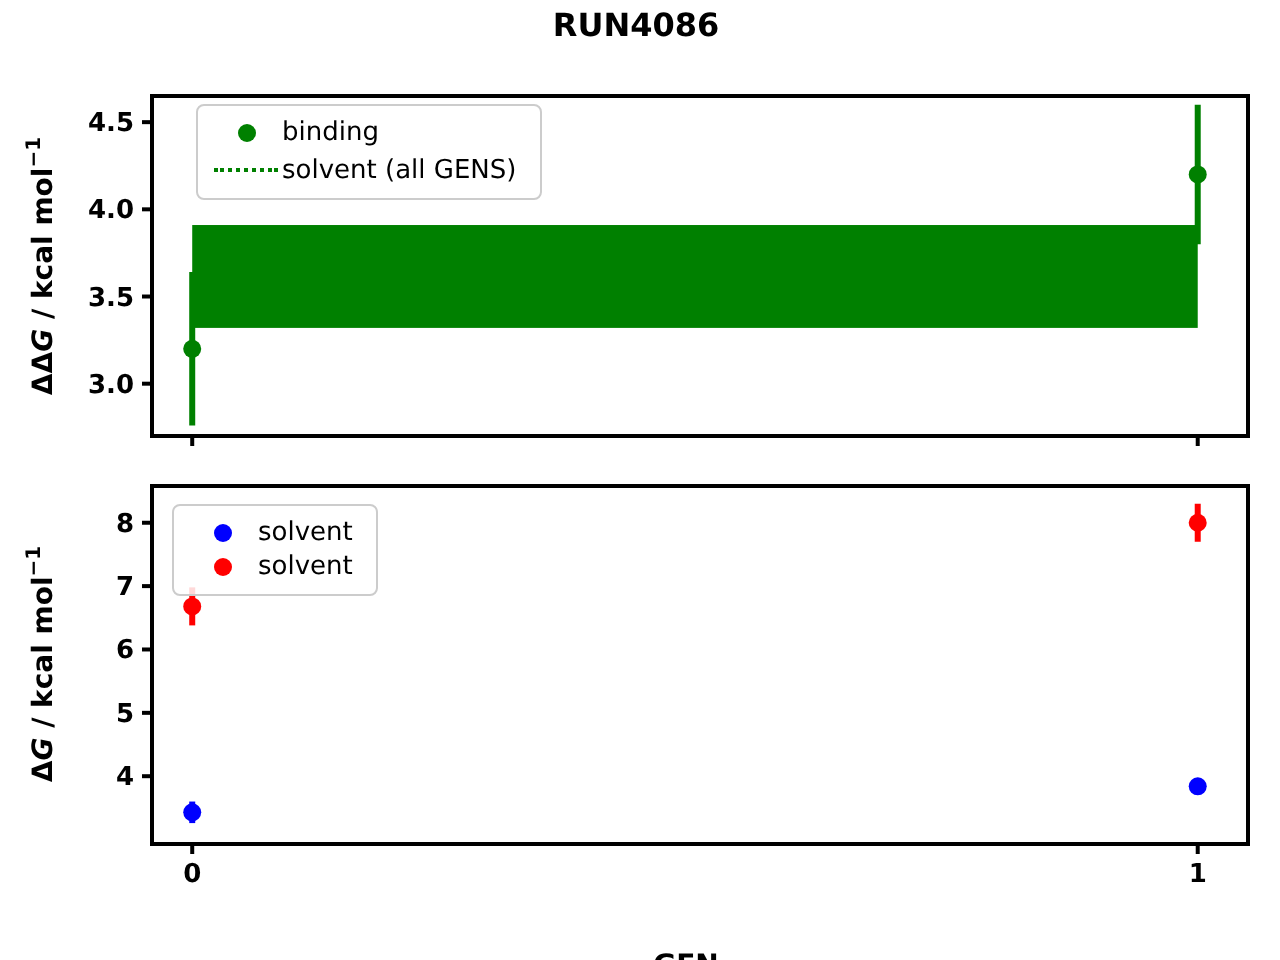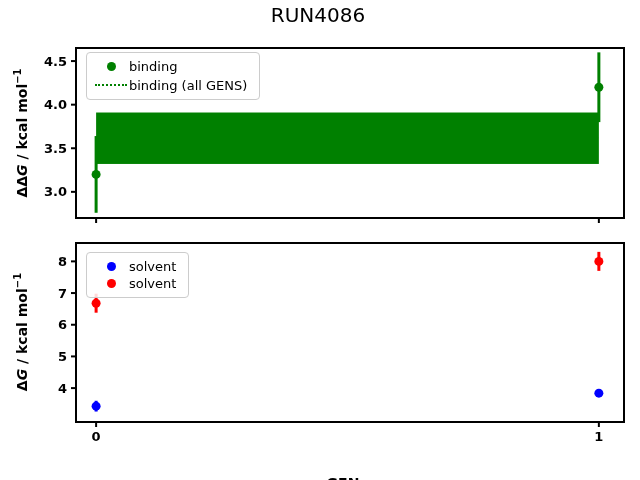--- a/index.html
+++ b/index.html
@@ -3,21 +3,21 @@
 <meta charset="utf-8">
 <style>
   html,body{margin:0;padding:0;background:#ffffff;}
   .fig{
     position:relative;width:640px;height:480px;background:#ffffff;
     font-family:"DejaVu Sans","Liberation Sans",sans-serif;color:#000;
     overflow:hidden;
   }
   .fig-title{
     position:absolute;left:0;top:3px;width:636px;text-align:center;
-    font-size:20px;font-weight:normal;
+    font-size:16px;font-weight:bold;
   }
   #plot-svg{position:absolute;left:0;top:0;}
   .ylabel{
     position:absolute;white-space:nowrap;font-size:14px;font-weight:bold;
     transform:translate(-50%,-50%) rotate(-90deg);
   }
   .ylabel sup{font-size:10px;}
   .ylabel i{font-style:italic;}
   .xlabel{
     position:absolute;white-space:nowrap;font-size:14px;font-weight:bold;
@@ -90,32 +90,32 @@
   <div class="ylabel" style="left:21px;top:133px;">
     <span>ΔΔ</span><i>G</i><span> / kcal mol</span><sup>−1</sup>
   </div>
 
   <div class="ylabel" style="left:21px;top:332px;">
     <span>Δ</span><i>G</i><span> / kcal mol</span><sup>−1</sup>
   </div>
 
   <div class="xlabel" style="left:343px;top:451px;">GEN</div>
 
-  <div class="legend" style="left:86px;top:52px;height:48px;">
+  <div class="legend" style="left:98px;top:52px;height:48px;">
     <div class="legend-row">
       <span class="lg-marker-slot">
           <span class="lg-dot" style="--c: #008000;"></span>
         </span>
       <span class="lg-label">binding</span>
     </div>
     <div class="legend-row">
       <span class="lg-marker-slot">
           <span class="lg-dotted" style="--c: #008000;"></span>
         </span>
-      <span class="lg-label">binding (all GENS)</span>
+      <span class="lg-label">solvent (all GENS)</span>
     </div>
   </div>
 
   <div class="legend" style="left:86px;top:252px;height:46px;align-items:center;">
     <div class="legend-row">
       <span class="lg-marker-slot">
           <span class="lg-dot" style="--c: #0000ff;"></span>
         </span>
       <span class="lg-label">solvent</span>
     </div>

